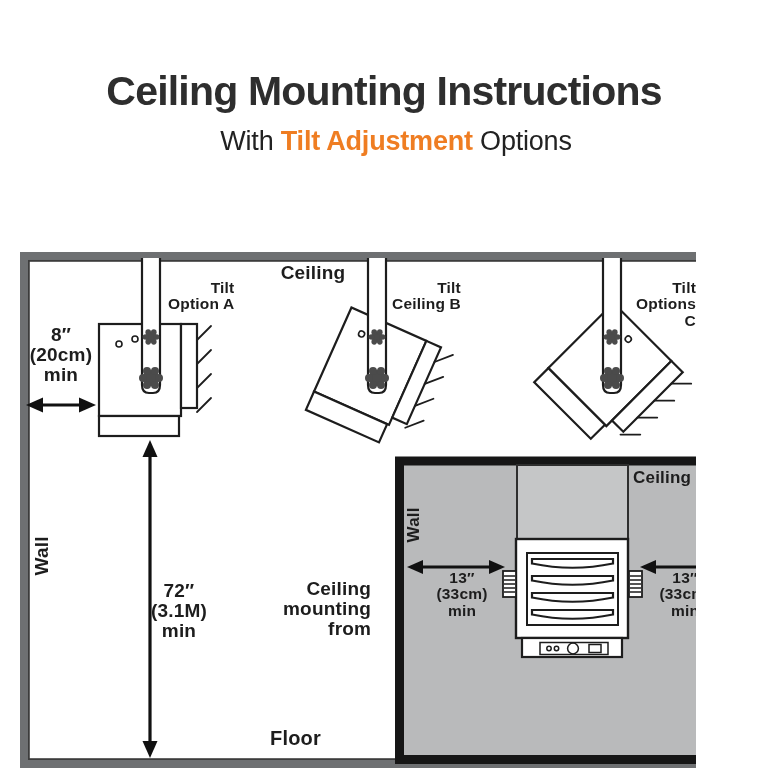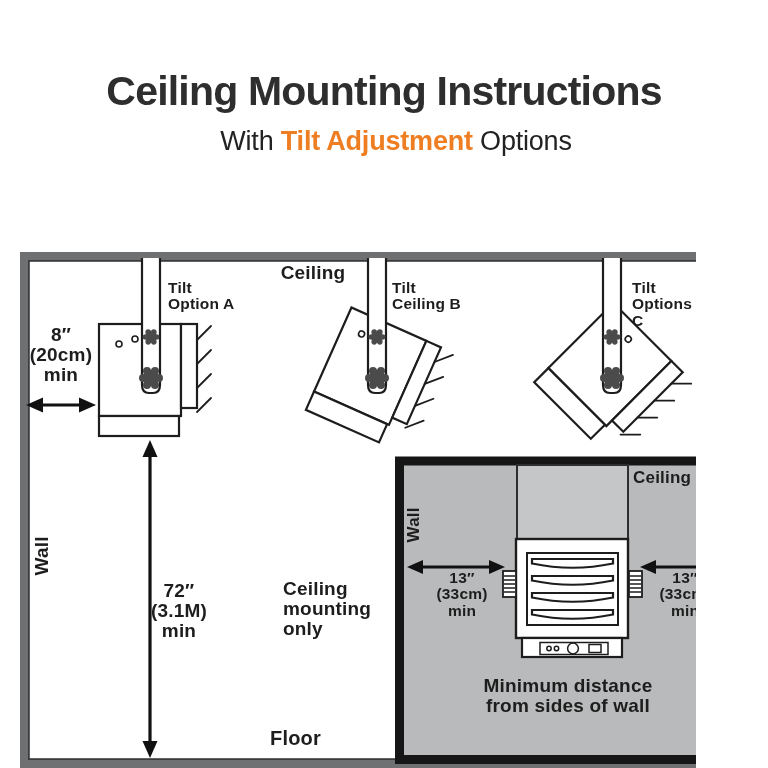--- a/index.html
+++ b/index.html
@@ -16,21 +16,21 @@
     font-size:41px;font-weight:700;letter-spacing:-0.8px;color:#2e2e2e;
   }
   .subtitle{
     position:absolute;left:12px;top:106px;width:768px;
     font-size:27px;font-weight:400;color:#222222;letter-spacing:-0.2px;
   }
   .subtitle .hl{font-weight:700;color:#ef7d22;}
   
   .lbl{
     position:absolute;font-weight:700;color:#1d1d1d;
-    font-size:19px;line-height:1.04;letter-spacing:0.2px;z-index:3;
+    font-size:19px;line-height:1.04;letter-spacing:0.2px;z-index:3;text-align:right;
   }
   .lbl.center{text-align:center;}
   .lbl span{display:block;}
   .lbl.small{font-size:15.5px;line-height:1.06;}
   .lbl.mid{font-size:17px;}
   .rot{transform:rotate(-90deg);transform-origin:50% 50%;}
   
   .ln{fill:#ffffff;stroke:#1d1d1d;stroke-width:2.2;}
   .ln2{fill:#ffffff;stroke:#1d1d1d;stroke-width:1.6;}
   .hatch{stroke:#1d1d1d;stroke-width:1.8;stroke-linecap:round;}
@@ -202,39 +202,35 @@
 
   <div class="lbl center" style="left:139px;top:561px;width:80px;">
     <span>72″</span>
     <span>(3.1M)</span>
     <span>min</span>
   </div>
 
   <div class="lbl" style="left:283px;top:559px;">
     <span>Ceiling</span>
     <span>mounting</span>
-    <span>only</span>
+    <span>from</span>
   </div>
 
   <div class="lbl" style="left:270px;top:708px;font-size:20px;">Floor</div>
 
   <div class="lbl mid" style="left:633px;top:449px;">Ceiling</div>
 
   <div class="lbl mid center rot" style="left:364px;top:496px;width:100px;">Wall</div>
   <div class="lbl mid center rot" style="left:674px;top:496px;width:100px;">Wall</div>
 
   <div class="lbl small center" style="left:419px;top:550px;width:86px;">
     <span>13″</span>
     <span>(33cm)</span>
     <span>min</span>
   </div>
   <div class="lbl small center" style="left:642px;top:550px;width:86px;">
     <span>13″</span>
     <span>(33cm)</span>
     <span>min</span>
   </div>
 
-  <div class="lbl center" style="left:448px;top:656px;width:240px;">
-    <span>Minimum distance</span>
-    <span>from sides of wall</span>
-  </div>
 
 </div>
 
 </body></html>

